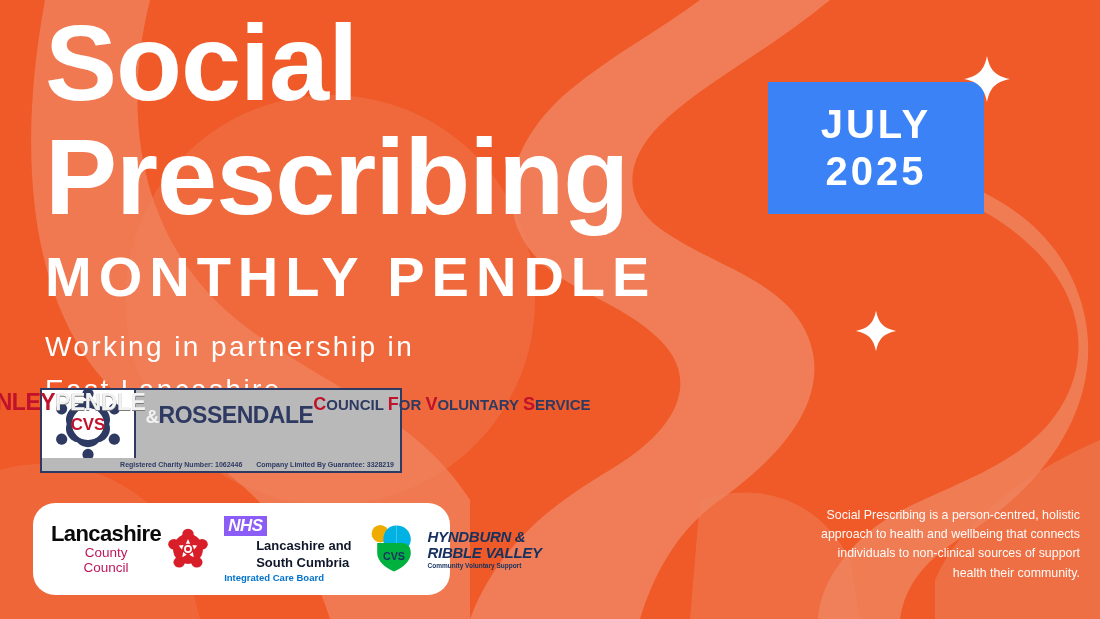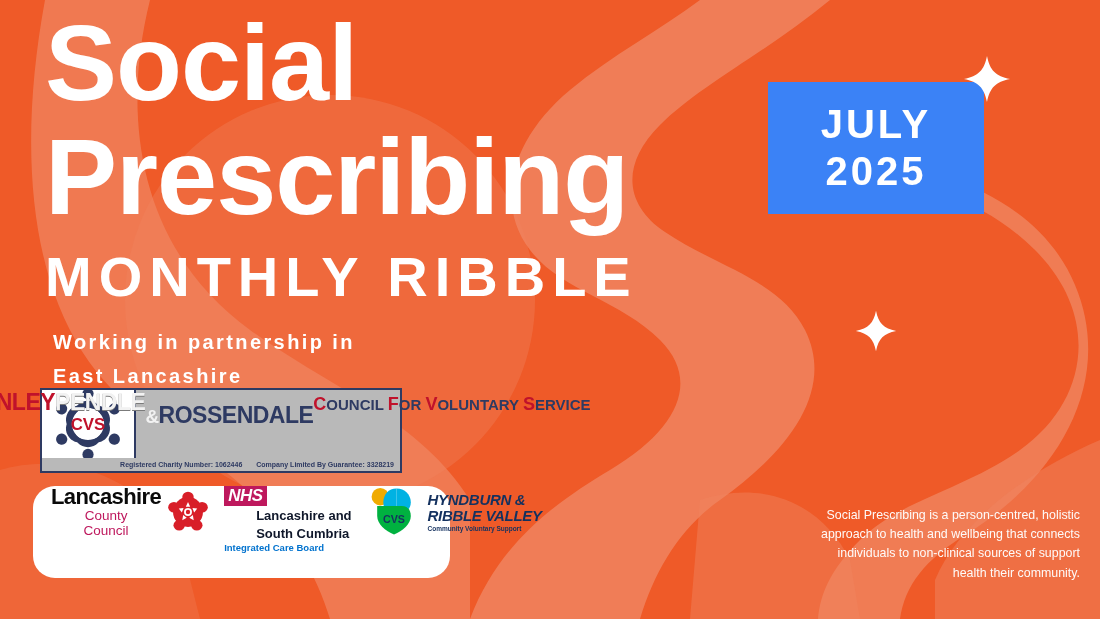--- a/index.html
+++ b/index.html
@@ -17,22 +17,22 @@
   .hl-line{
     color:#FFFFFF;font-weight:700;letter-spacing:-1px;
     font-size:108px;line-height:1.02;margin:0;white-space:nowrap;
   }
   .hl-line.l2{margin-top:4px;}
   .sub-line{
     color:#FFFFFF;font-weight:700;font-size:56px;letter-spacing:7px;
     margin:12px 0 0 0;white-space:nowrap;
   }
   .partner-line{
-    color:#FFFFFF;font-weight:700;font-size:20px;letter-spacing:2.4px;
-    margin:8px;white-space:nowrap;
+    color:#FFFFFF;font-weight:400;font-size:28px;letter-spacing:2.4px;
+    margin:0;white-space:nowrap;
   }
   .partner-line.p1{margin-top:22px;}
   .partner-line.p2{margin-top:11px;}
 
   
   #date-badge{
     position:absolute;left:768px;top:82px;width:216px;height:132px;
     background:#3b82f6;display:flex;flex-direction:column;
     align-items:center;justify-content:center;
   }
@@ -70,31 +70,31 @@
   .bpr-l3 .cap{color:#C0122B;font-size:18px;}
   .bpr-foot{
     height:13px;flex:none;display:flex;align-items:center;
     justify-content:flex-end;gap:14px;padding-right:6px;
     font-size:7px;font-weight:700;color:#2E3A62;white-space:nowrap;
     background:#B9B9B9;
   }
 
   
   #partners-bar{
-    position:absolute;left:33px;top:486px;width:417px;height:92px;
+    position:absolute;left:33px;top:503px;width:417px;height:92px;
     background:#FFFFFF;border-radius:22px;
-    display:flex;align-items:flex-start;gap:14px;padding:0 18px;box-sizing:border-box;
+    display:flex;align-items:center;gap:14px;padding:0 18px;box-sizing:border-box;
   }
   .lcc{display:flex;align-items:center;gap:5px;flex:none;}
   .lcc-txt{line-height:1;}
   .lcc-big{font-size:22px;font-weight:700;color:#0A0A0A;letter-spacing:-0.6px;display:block;}
   .lcc-sm{font-size:13.5px;color:#be185d;display:block;text-align:center;line-height:1.12;}
   .nhs{flex:none;line-height:1;}
   .nhs-box{
-    background:#be185d;color:#FFFFFF;font-weight:700;font-size:17px;
+    background:#8b5cf6;color:#FFFFFF;font-weight:700;font-size:17px;
     letter-spacing:-0.5px;padding:1px 4px 2px 4px;display:inline-block;
     font-style:italic;
   }
   .nhs-l{display:block;font-size:13px;font-weight:700;color:#0f172a;line-height:1.12;margin-top:3px;margin-left:32px;}
   .nhs-icb{display:block;font-size:9.5px;font-weight:700;color:#0072CE;margin-top:2px;}
   .hrv{display:flex;align-items:center;gap:6px;flex:none;}
   .hrv-txt{line-height:1;}
   .hrv-l{display:block;font-size:15px;font-weight:700;color:#14315F;
     letter-spacing:-0.3px;line-height:1.05;font-style:italic;}
   .hrv-sub{display:block;font-size:6.5px;font-weight:700;color:#14315F;margin-top:2px;}
@@ -130,21 +130,21 @@
                C1040,200 930,150 800,165 Z" opacity="0.8"></path>
       <path d="M1100,440 C1030,470 960,520 935,580 L935,619 L1100,619 Z" opacity="0.5"></path>
       <path d="M0,470 C70,450 140,480 180,540 L200,619 L0,619 Z" opacity="0.3"></path>
       <path d="M700,500 C760,480 820,500 850,560 L860,619 L690,619 Z" opacity="0.45"></path>
     </g>
   </svg>
 
   <div class="headline-wrap">
     <div class="hl-line l1">Social</div>
     <div class="hl-line l2">Prescribing</div>
-    <div class="sub-line">MONTHLY  RIBBLE</div>
+    <div class="sub-line">MONTHLY  PENDLE</div>
     <div class="partner-line p1">Working  in partnership in</div>
     <div class="partner-line p2">East Lancashire</div>
   </div>
 
   <div id="date-badge">
     <span>JULY</span>
     <span>2025</span>
   </div>
 
   <svg class="sparkle" id="sparkle-badge" viewBox="0 0 100 100">

